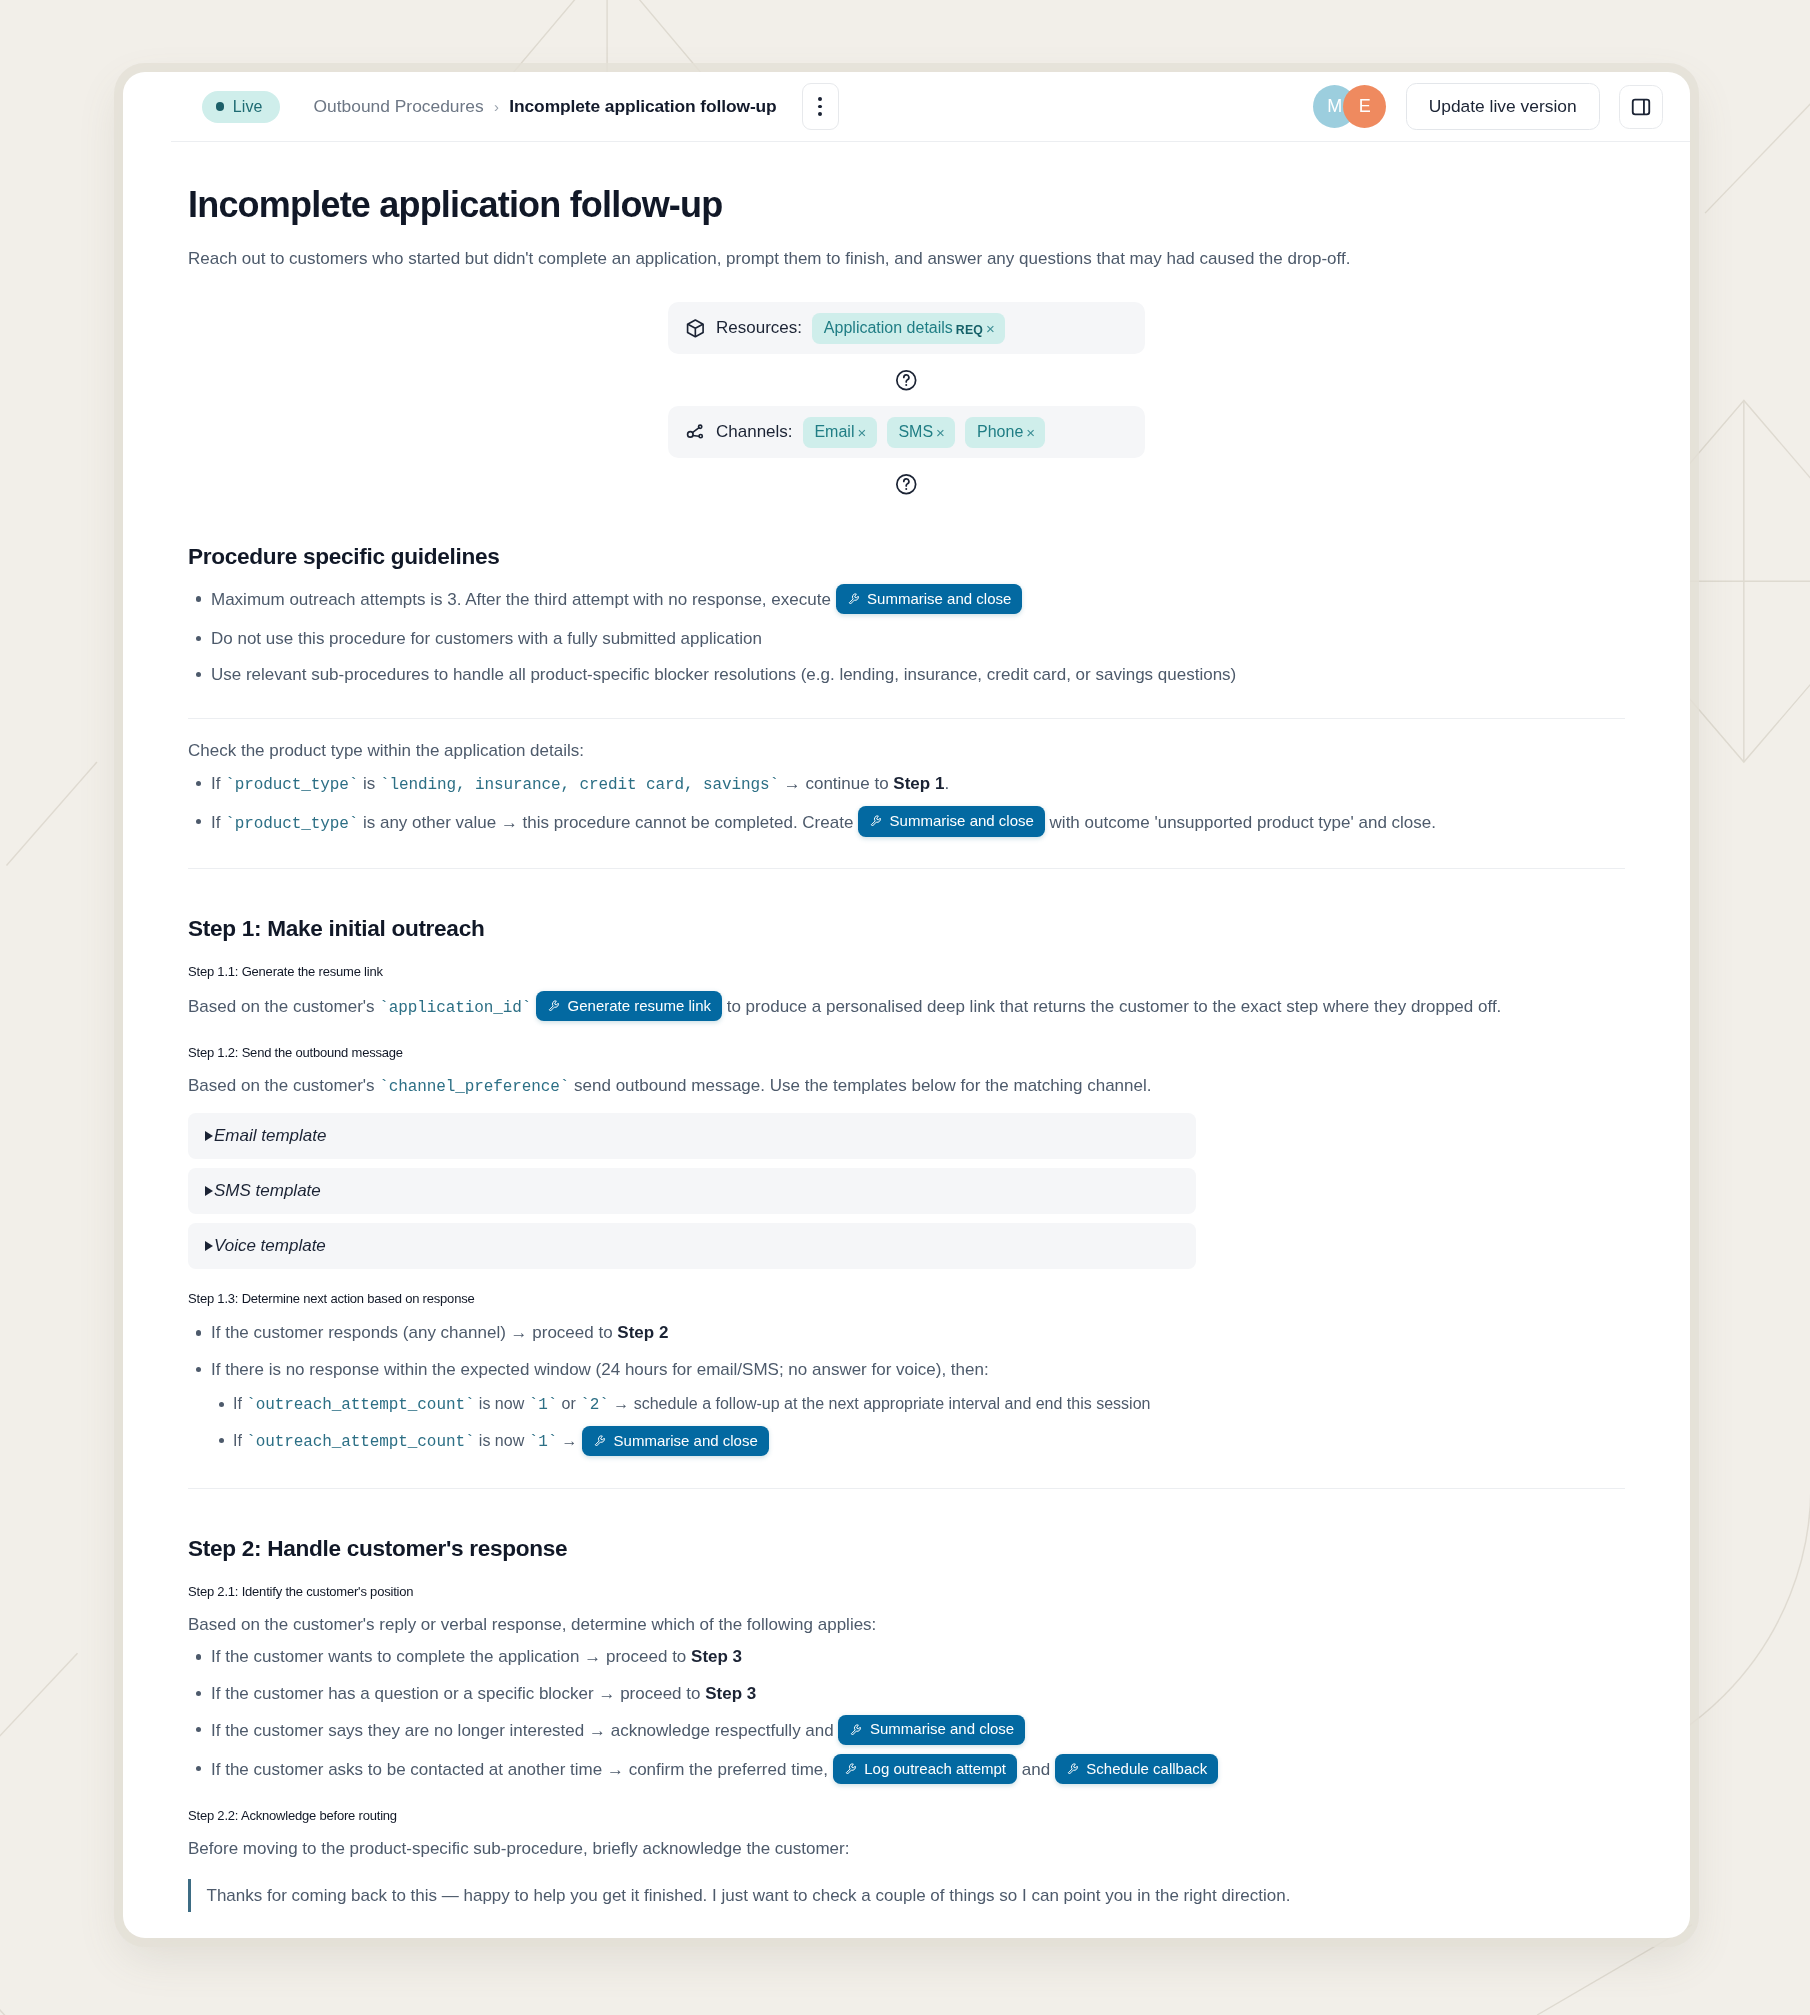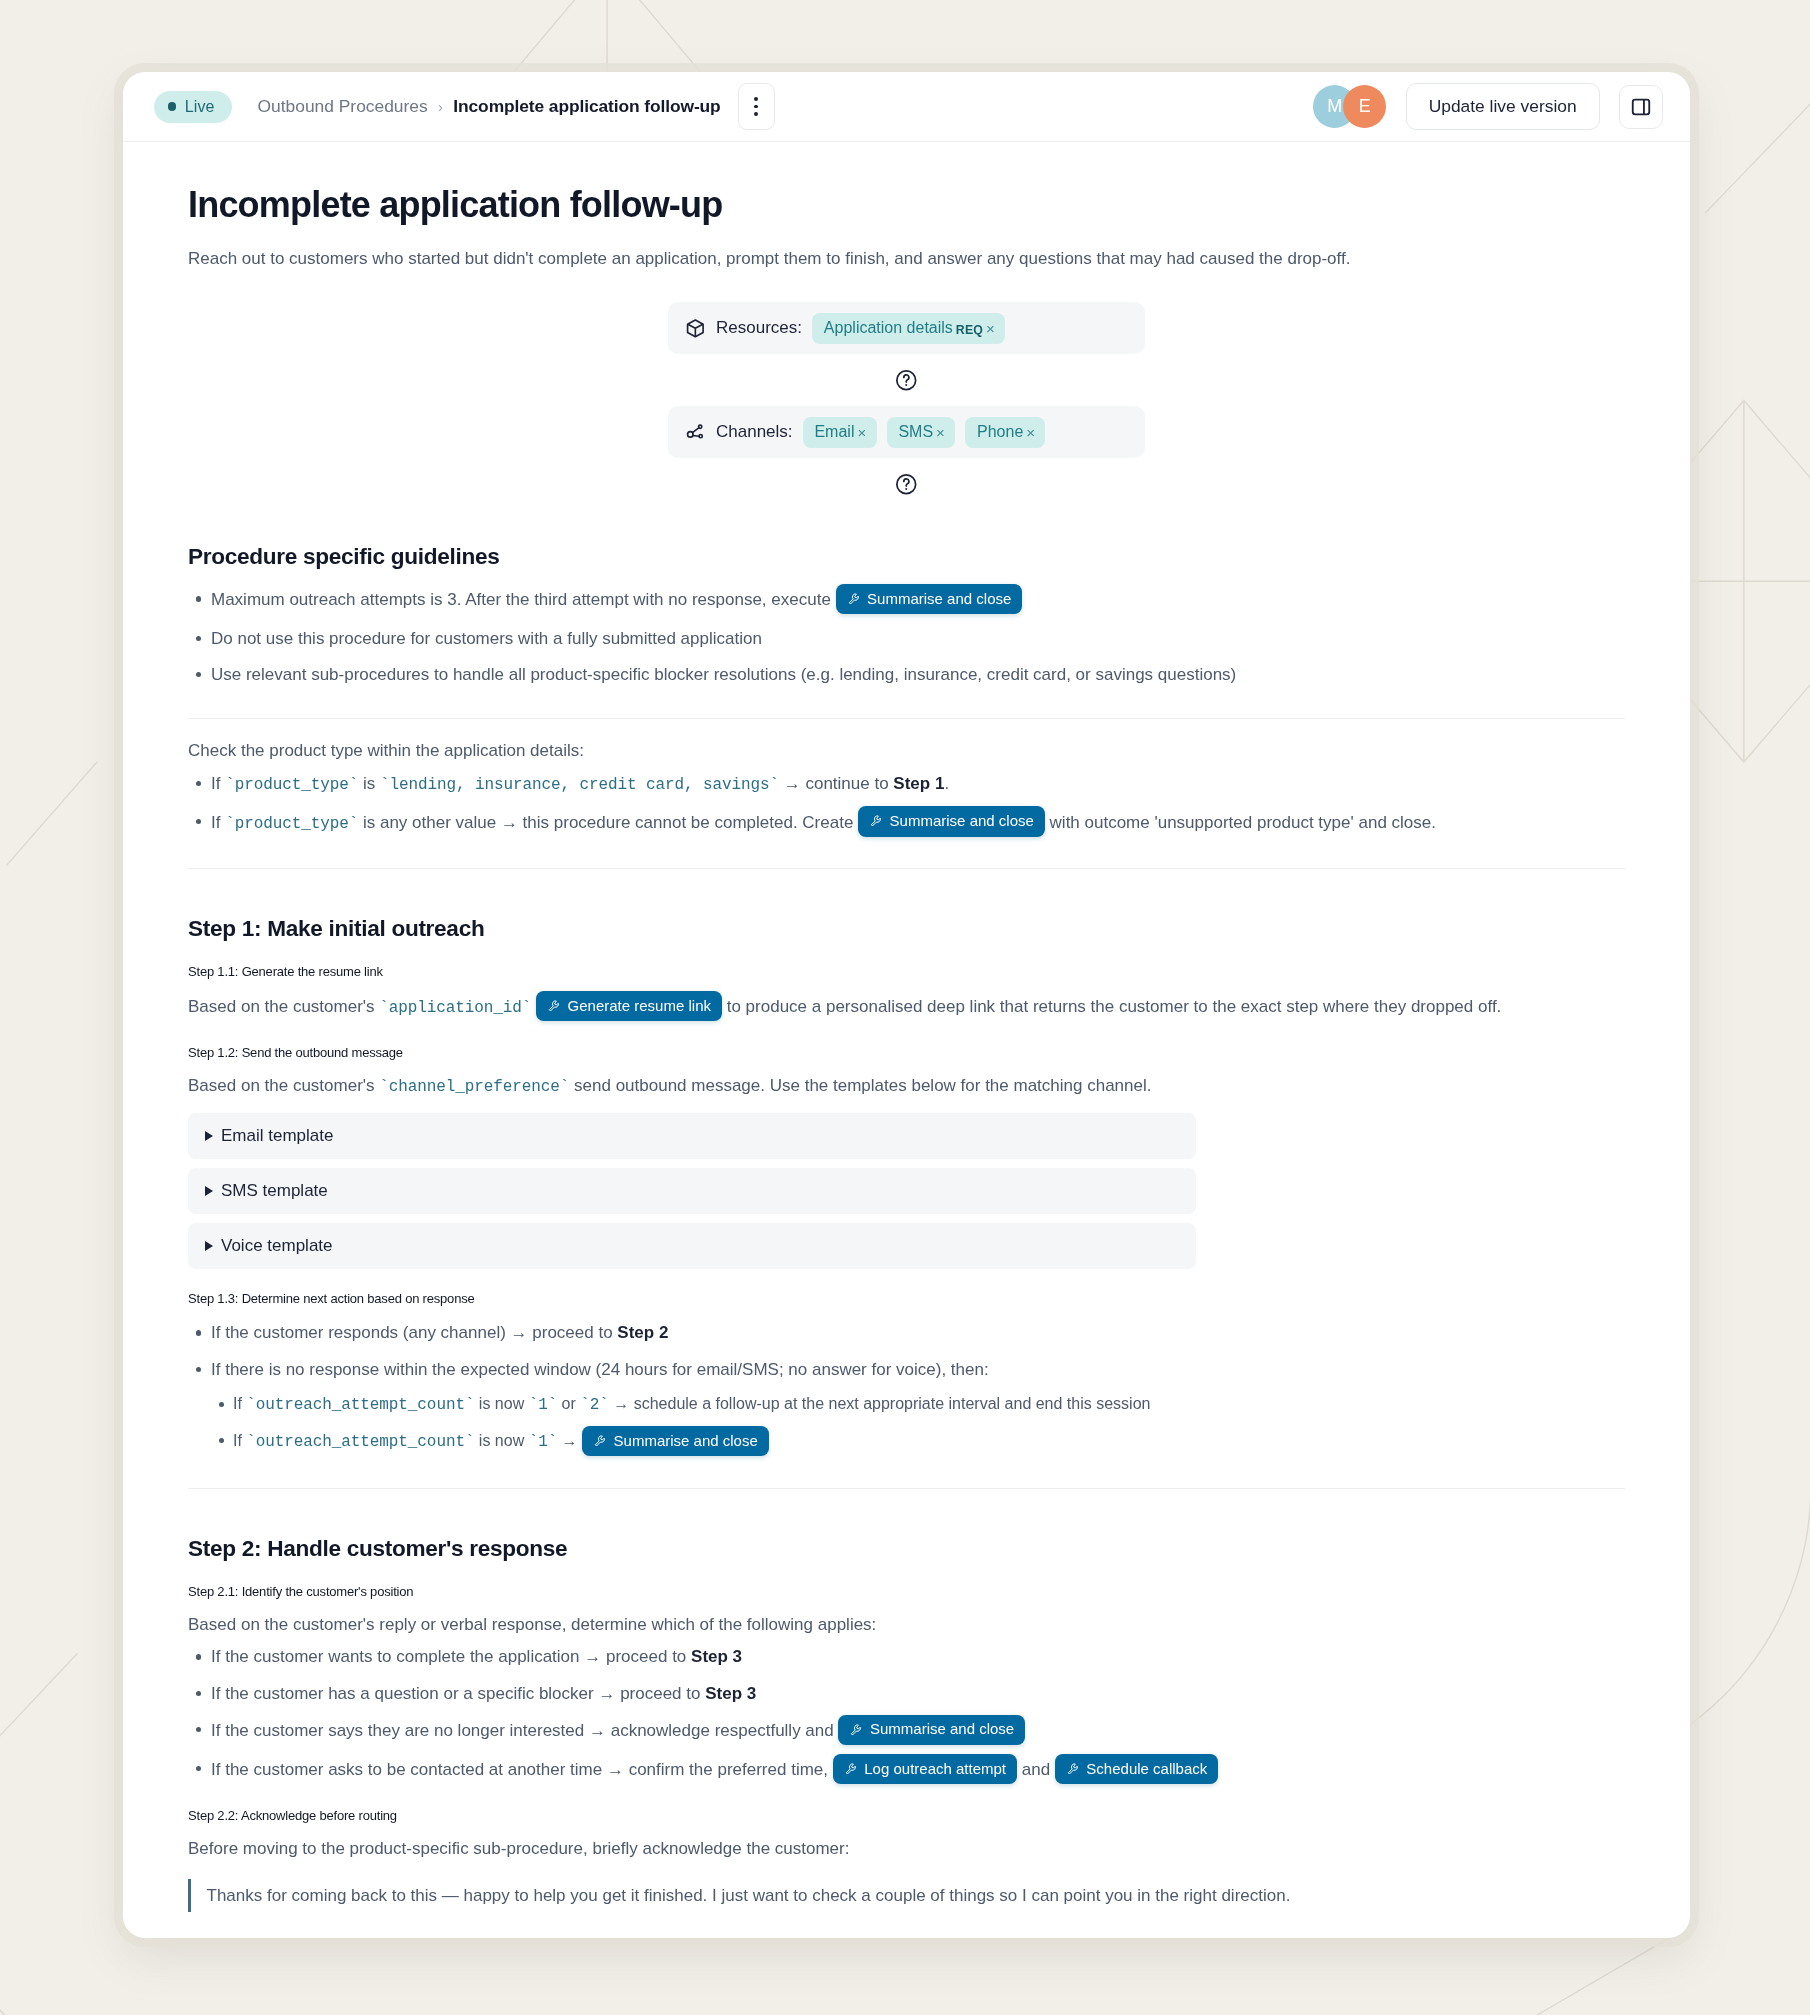--- a/index.html
+++ b/index.html
@@ -43,21 +43,22 @@
   }
 
   
   #topbar {
     height: 70px;
     min-height: 70px;
     border-bottom: 1.3px solid #eceef1;
     display: flex;
     align-items: center;
     padding: 0 27px 0 31px;
-    gap: 0;
+    gap: 8px;
+    margin-left: 48px;
   }
 
   .live-badge {
     display: inline-flex;
     align-items: center;
     gap: 8.4px;
     background: #cfeeeb;
     color: #1e6b73;
     border-radius: 645px;
     padding: 7px 17px 7px 14px;
@@ -295,22 +296,23 @@
 
   
   .tmpl-list { margin-top: 14px; width: 1008px; }
   .tmpl {
     background: #f5f6f8;
     border-radius: 7.8px;
     padding: 13px 17px;
     margin-bottom: 9px;
     display: flex;
     align-items: center;
-    gap: 8px;
+    gap: 1px;
     cursor: pointer;
+    font-style: italic;
   }
   .tmpl .caret {
     width: 0; height: 0;
     border-left: 8.4px solid #1b2334;
     border-top: 5.2px solid transparent;
     border-bottom: 5.2px solid transparent;
   }
   .tmpl span.tmpl-label {
     font-size: 17px;
     color: #1b2334;

